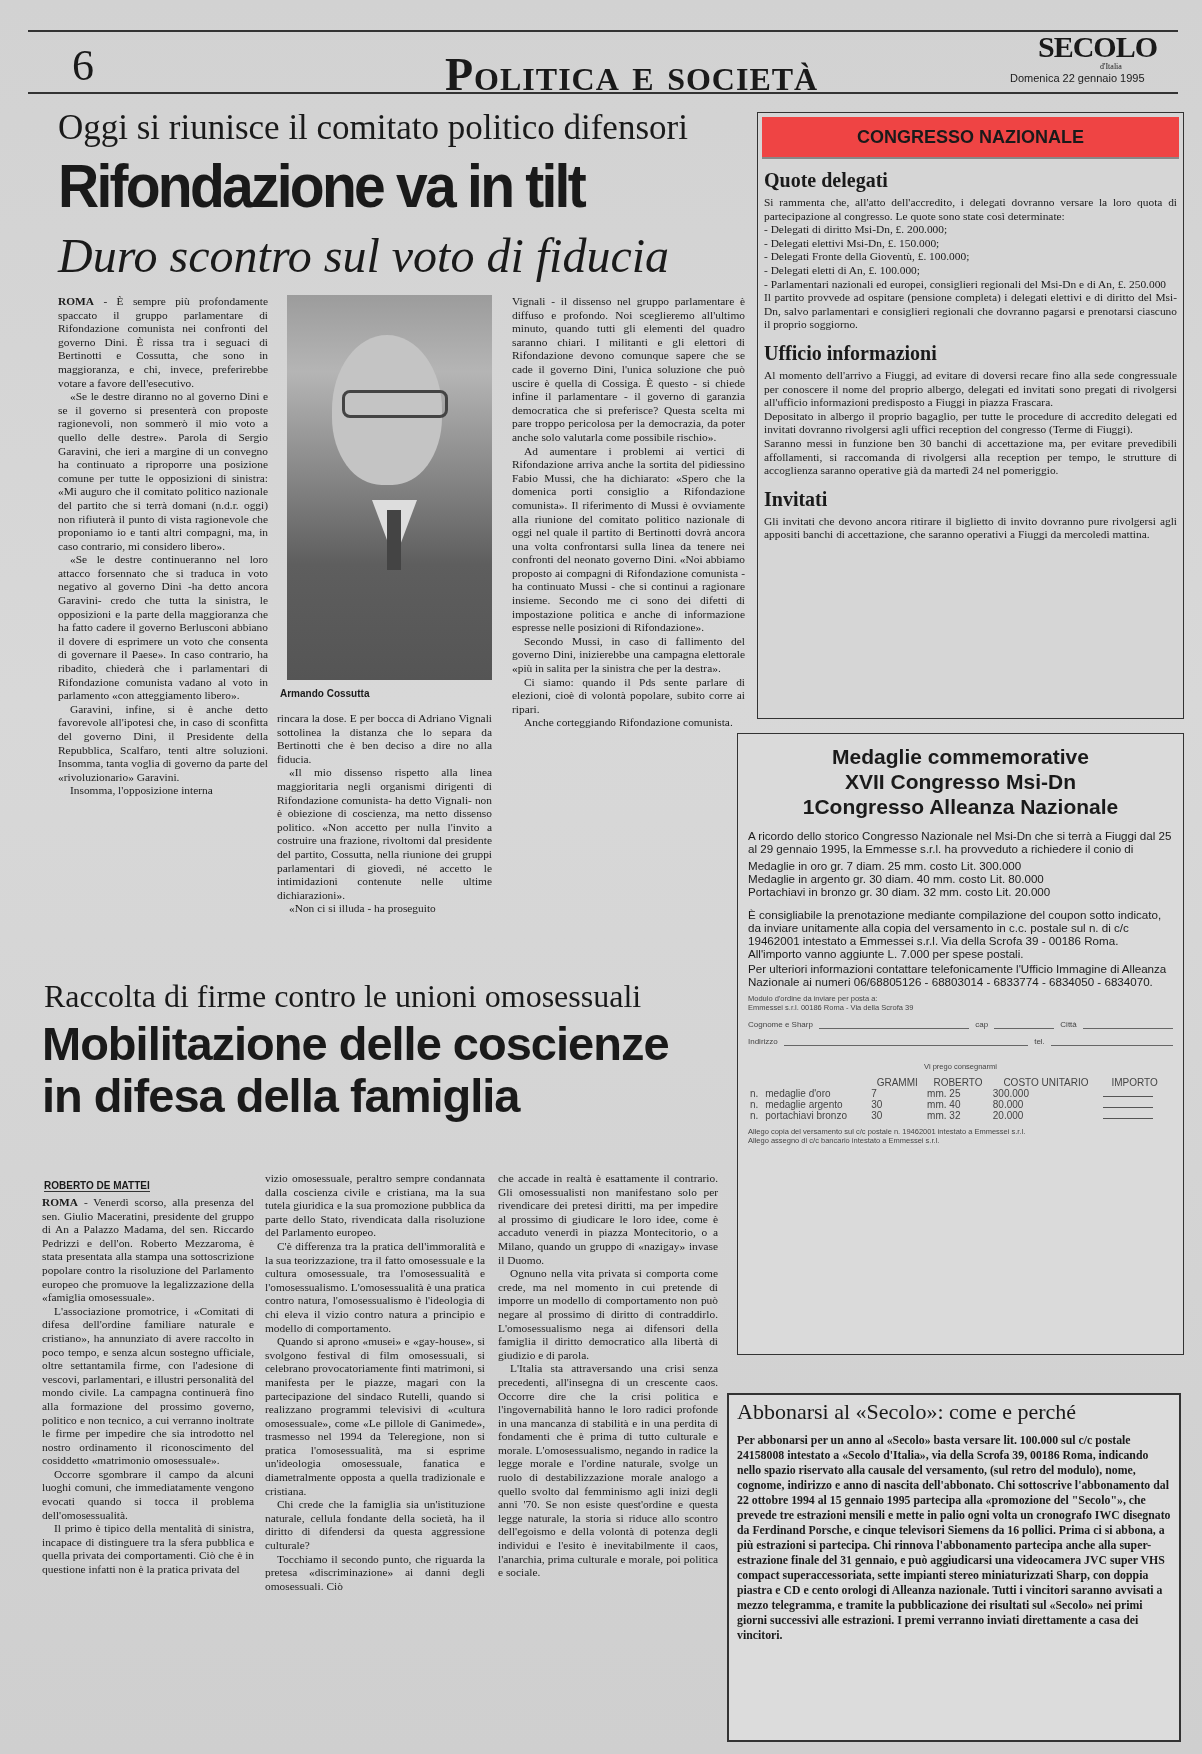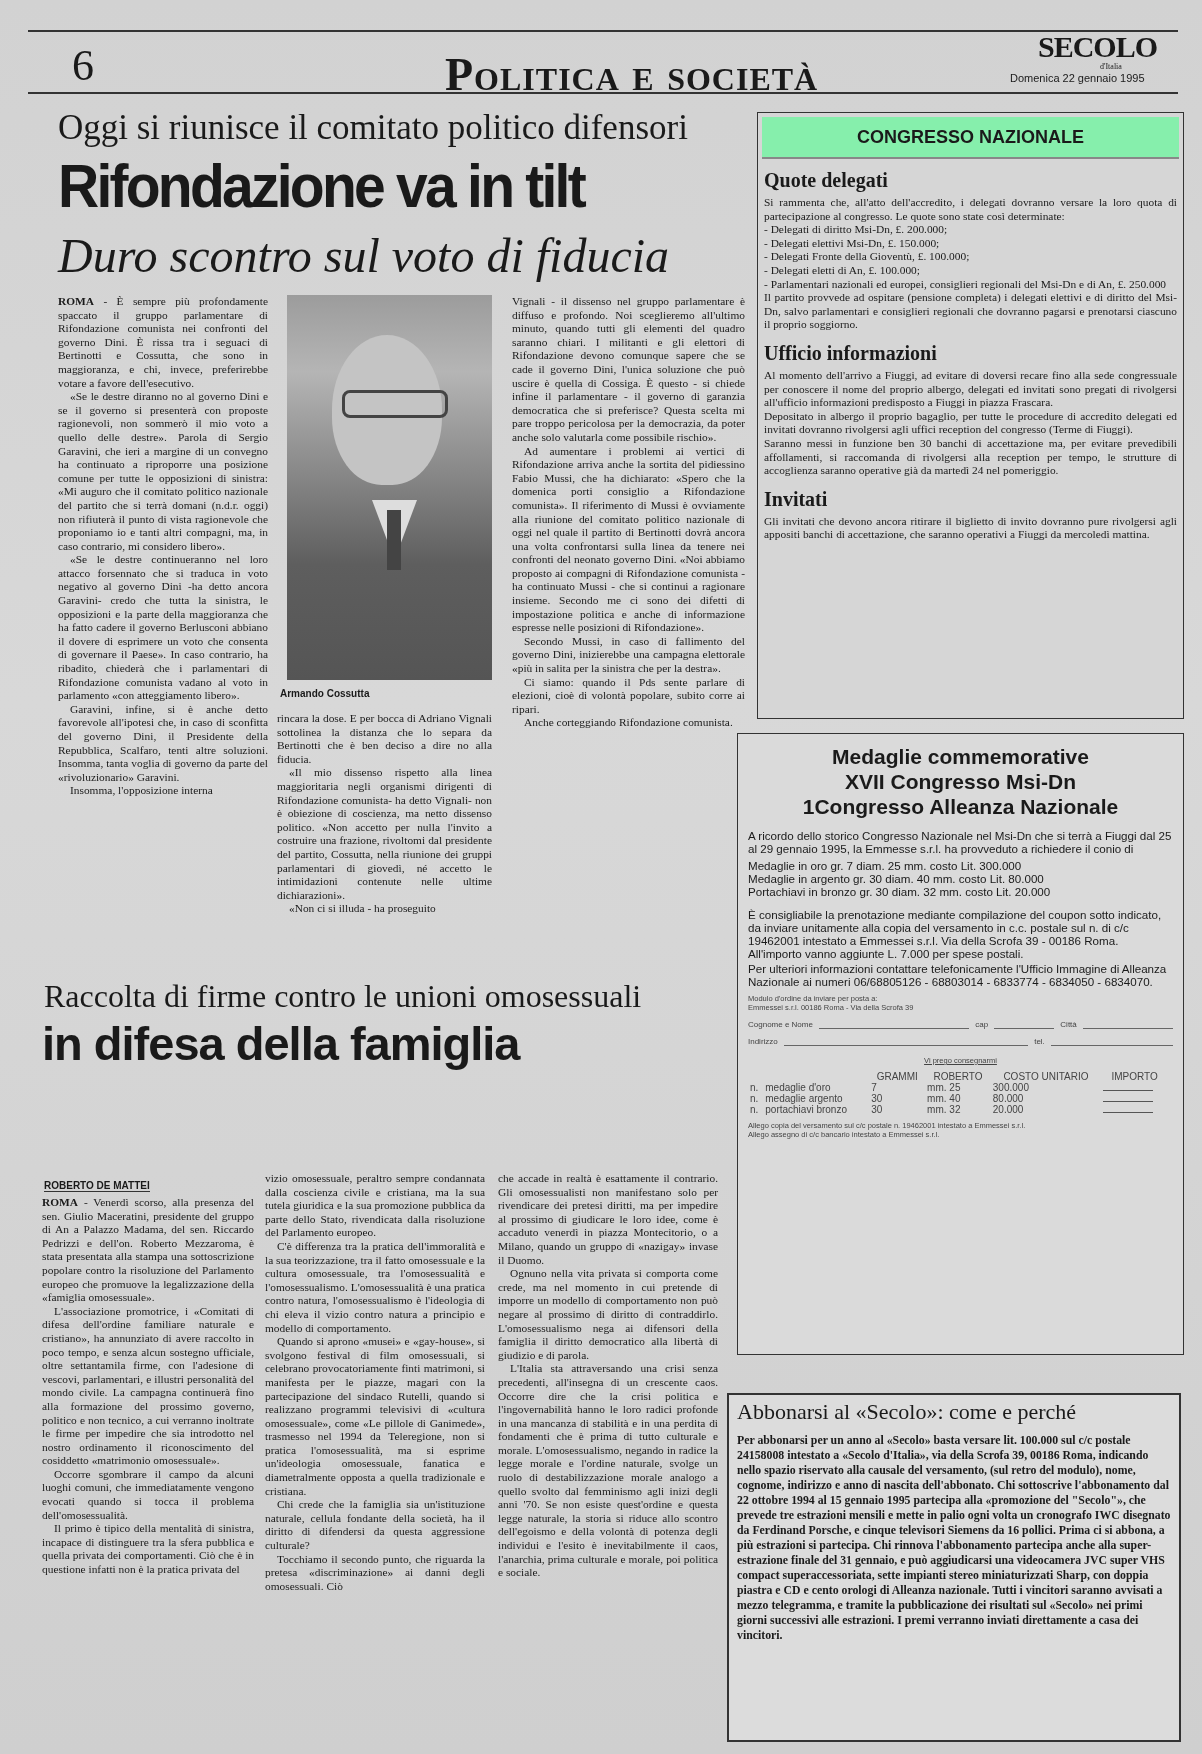--- a/index.html
+++ b/index.html
@@ -34,21 +34,21 @@
   .photo .glasses { position: absolute; left: 55px; top: 95px; width: 100px; height: 22px; border: 3px solid #444; border-radius: 8px; }
   .photo .shirt { position: absolute; left: 85px; top: 205px; width: 45px; height: 60px; background: #ddd; clip-path: polygon(0 0,100% 0,50% 100%); }
   .photo .tie { position: absolute; left: 100px; top: 215px; width: 14px; height: 60px; background: #444; }
   .caption { position: absolute; left: 280px; top: 688px; font-size: 10px; font-weight: bold; font-family: "Liberation Sans", sans-serif; }
 
   .kicker2 { position: absolute; left: 44px; top: 978px; font-size: 32px; font-family: "Liberation Serif", serif; }
   .headline2 { position: absolute; left: 42px; top: 1018px; font-size: 47px; line-height: 52px; font-weight: bold; font-family: "Liberation Sans", sans-serif; letter-spacing: -1px; }
   .byline { position: absolute; left: 44px; top: 1180px; font-size: 10px; font-weight: bold; font-family: "Liberation Sans", sans-serif; border-bottom: 1px solid #333; }
 
   .box1 { position: absolute; left: 757px; top: 112px; width: 425px; height: 605px; border: 1px solid #333; background: #d6d6d6; }
-  .box1 .band { margin: 4px; height: 40px; background: #86efac; border-bottom: 2px solid #888; display: flex; align-items: center; justify-content: center;
+  .box1 .band { margin: 4px; height: 40px; background: #ef4444; border-bottom: 2px solid #888; display: flex; align-items: center; justify-content: center;
      font-family: "Liberation Sans", sans-serif; font-weight: bold; font-size: 18px; }
   .box1 h3 { margin: 10px 6px 4px; font-size: 20px; font-family: "Liberation Serif", serif; font-weight: bold; }
   .box1 .txt { margin: 0 6px; font-size: 11.4px; line-height: 13.6px; text-align: justify; }
 
   .box2 { position: absolute; left: 737px; top: 733px; width: 445px; height: 620px; border: 1px solid #333; background: #dadada; font-family: "Liberation Sans", sans-serif; }
   .box2 .title { text-align: center; font-weight: bold; font-size: 21px; line-height: 25px; margin-top: 10px; }
   .box2 .txt { margin: 10px 10px 0; font-size: 11.6px; line-height: 13px; }
   .box2 .small { font-size: 7.5px; line-height: 9px; margin: 6px 10px 0; color: #444; }
   .form-line { font-size: 8px; color: #444; margin: 8px 10px 0; display: flex; gap: 6px; }
   .form-line .ln { flex: 1; border-bottom: 1px solid #666; }
@@ -102,20 +102,21 @@
   <div class="col" style="left:512px;top:295px;width:233px;">
     <p class="first">Vignali - il dissenso nel gruppo parlamentare è diffuso e profondo. Noi sceglieremo all'ultimo minuto, quando tutti gli elementi del quadro saranno chiari. I militanti e gli elettori di Rifondazione devono comunque sapere che se cade il governo Dini, l'unica soluzione che può uscire è quella di Cossiga. È questo - si chiede infine il parlamentare - il governo di garanzia democratica che si preferisce? Questa scelta mi pare troppo pericolosa per la democrazia, da poter anche solo valutarla come possibile rischio».</p>
     <p>Ad aumentare i problemi ai vertici di Rifondazione arriva anche la sortita del pidiessino Fabio Mussi, che ha dichiarato: «Spero che la domenica porti consiglio a Rifondazione comunista». Il riferimento di Mussi è ovviamente alla riunione del comitato politico nazionale di oggi nel quale il partito di Bertinotti dovrà ancora una volta confrontarsi sulla linea da tenere nei confronti del neonato governo Dini. «Noi abbiamo proposto ai compagni di Rifondazione comunista - ha continuato Mussi - che si continui a ragionare insieme. Secondo me ci sono dei difetti di impostazione politica e anche di informazione espresse nelle posizioni di Rifondazione».</p>
     <p>Secondo Mussi, in caso di fallimento del governo Dini, inizierebbe una campagna elettorale «più in salita per la sinistra che per la destra».</p>
     <p>Ci siamo: quando il Pds sente parlare di elezioni, cioè di volontà popolare, subito corre ai ripari.</p>
     <p>Anche corteggiando Rifondazione comunista.</p>
   </div>
 
   <div class="kicker2">Raccolta di firme contro le unioni omosessuali</div>
   <div class="headline2">
+    <div>Mobilitazione delle coscienze</div>
     <div>in difesa della famiglia</div>
   </div>
   <div class="byline">ROBERTO DE MATTEI</div>
 
   <div class="col" style="left:42px;top:1196px;width:212px;">
     <p class="first"><b>ROMA</b> <span>- Venerdì scorso, alla presenza del sen. Giulio Maceratini, presidente del gruppo di An a Palazzo Madama, del sen. Riccardo Pedrizzi e dell'on. Roberto Mezzaroma, è stata presentata alla stampa una sottoscrizione popolare contro la risoluzione del Parlamento europeo che promuove la legalizzazione della «famiglia omosessuale».</span></p>
     <p>L'associazione promotrice, i «Comitati di difesa dell'ordine familiare naturale e cristiano», ha annunziato di avere raccolto in poco tempo, e senza alcun sostegno ufficiale, oltre settantamila firme, con l'adesione di vescovi, parlamentari, e illustri personalità del mondo civile. La campagna continuerà fino alla formazione del prossimo governo, politico e non tecnico, a cui verranno inoltrate le firme per impedire che sia introdotto nel nostro ordinamento il riconoscimento del cosiddetto «matrimonio omosessuale».</p>
     <p>Occorre sgombrare il campo da alcuni luoghi comuni, che immediatamente vengono evocati quando si tocca il problema dell'omosessualità.</p>
     <p>Il primo è tipico della mentalità di sinistra, incapace di distinguere tra la sfera pubblica e quella privata dei comportamenti. Ciò che è in questione infatti non è la pratica privata del</p>
   </div>
@@ -164,34 +165,34 @@
       <div>Medaglie in argento gr. 30 diam. 40 mm. costo Lit. 80.000</div>
       <div>Portachiavi in bronzo gr. 30 diam. 32 mm. costo Lit. 20.000</div>
     </div>
     <div class="txt">È consigliabile la prenotazione mediante compilazione del coupon sotto indicato, da inviare unitamente alla copia del versamento in c.c. postale sul n. di c/c 19462001 intestato a Emmessei s.r.l. Via della Scrofa 39 - 00186 Roma. All'importo vanno aggiunte L. 7.000 per spese postali.</div>
     <div class="txt" style="margin-top:2px;">Per ulteriori informazioni contattare telefonicamente l'Ufficio Immagine di Alleanza Nazionale ai numeri 06/68805126 - 68803014 - 6833774 - 6834050 - 6834070.</div>
     <div class="small">
       <div>Modulo d'ordine da inviare per posta a:</div>
       <div>Emmessei s.r.l. 00186 Roma - Via della Scrofa 39</div>
     </div>
     <div class="form-line">
-      <span>Cognome e Nome</span>
+      <span>Cognome e Sharp</span>
         <span class="ln"></span>
       <span>cap</span>
         <span class="ln" style="flex:0.4;"></span>
       <span>Città</span>
         <span class="ln" style="flex:0.6;"></span>
     </div>
     <div class="form-line">
       <span>Indirizzo</span>
         <span class="ln"></span>
       <span>tel.</span>
         <span class="ln" style="flex:0.5;"></span>
     </div>
-    <div class="small" style="text-align:center;margin-top:10px;text-decoration:underline;">Vi prego consegnarmi</div>
+    <div class="small" style="text-align:center;margin-top:16px;">Vi prego consegnarmi</div>
     <table class="order">
       <tbody>
           <tr>
         <th></th>
         <th></th>
         <th>GRAMMI</th>
         <th>ROBERTO</th>
         <th>COSTO UNITARIO</th>
         <th>IMPORTO</th>
       </tr>

